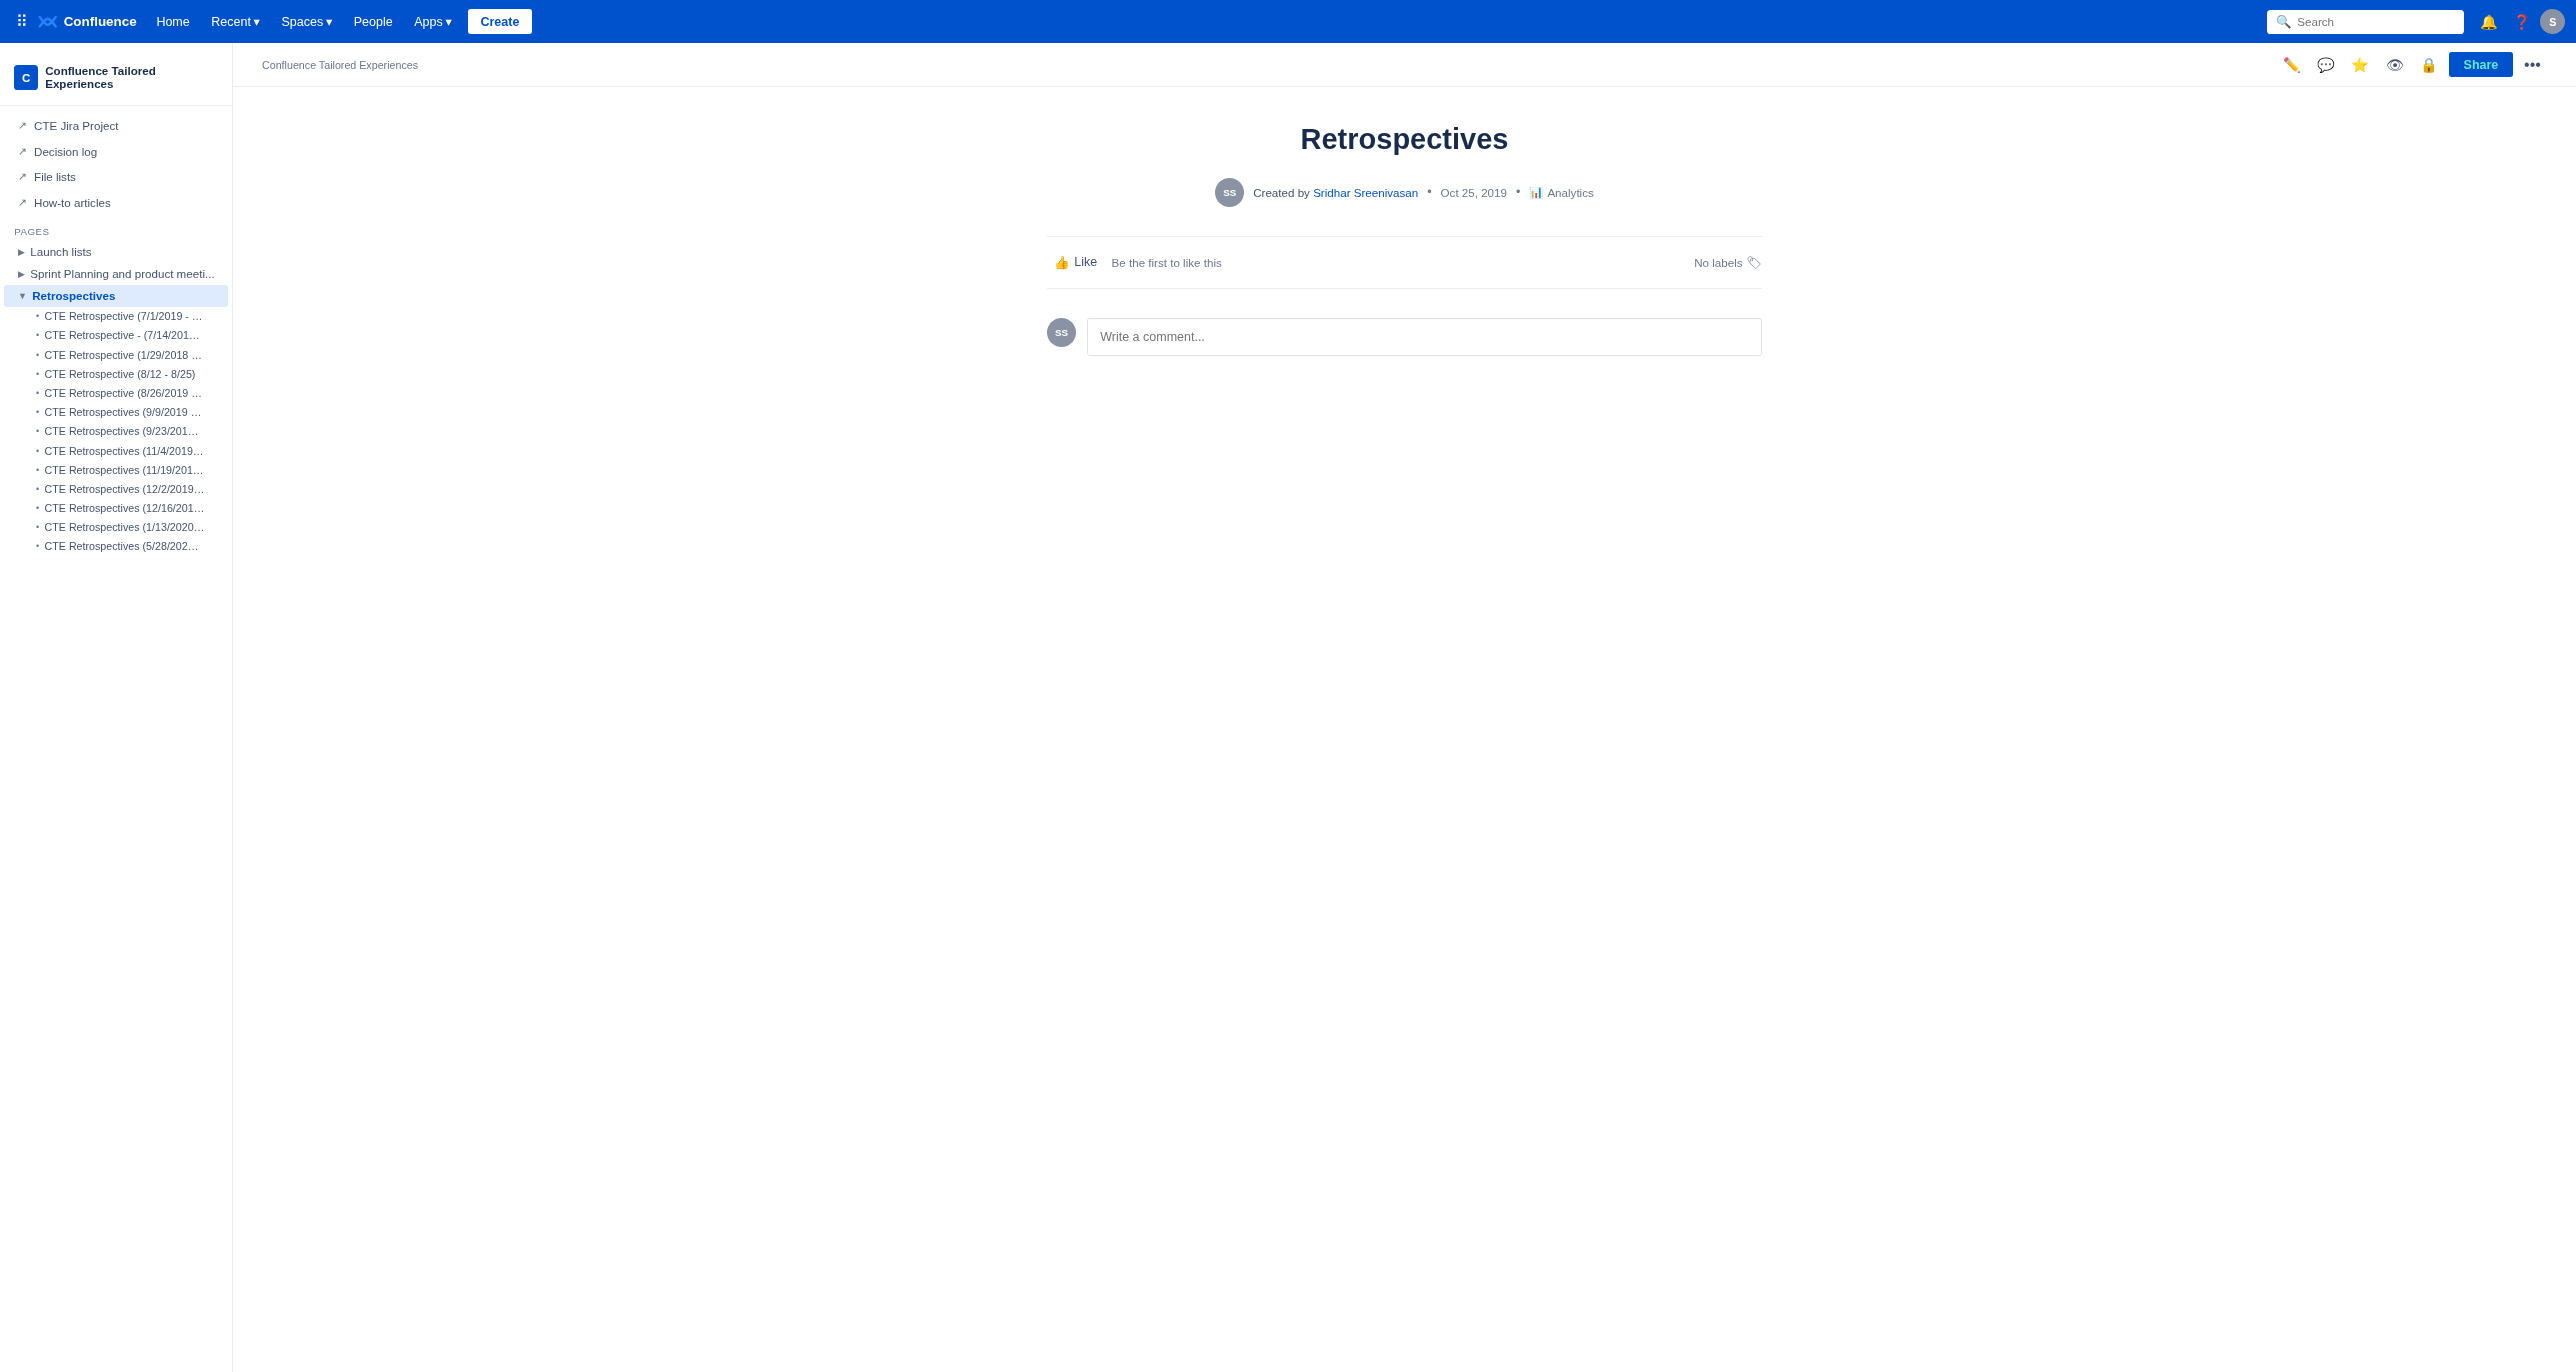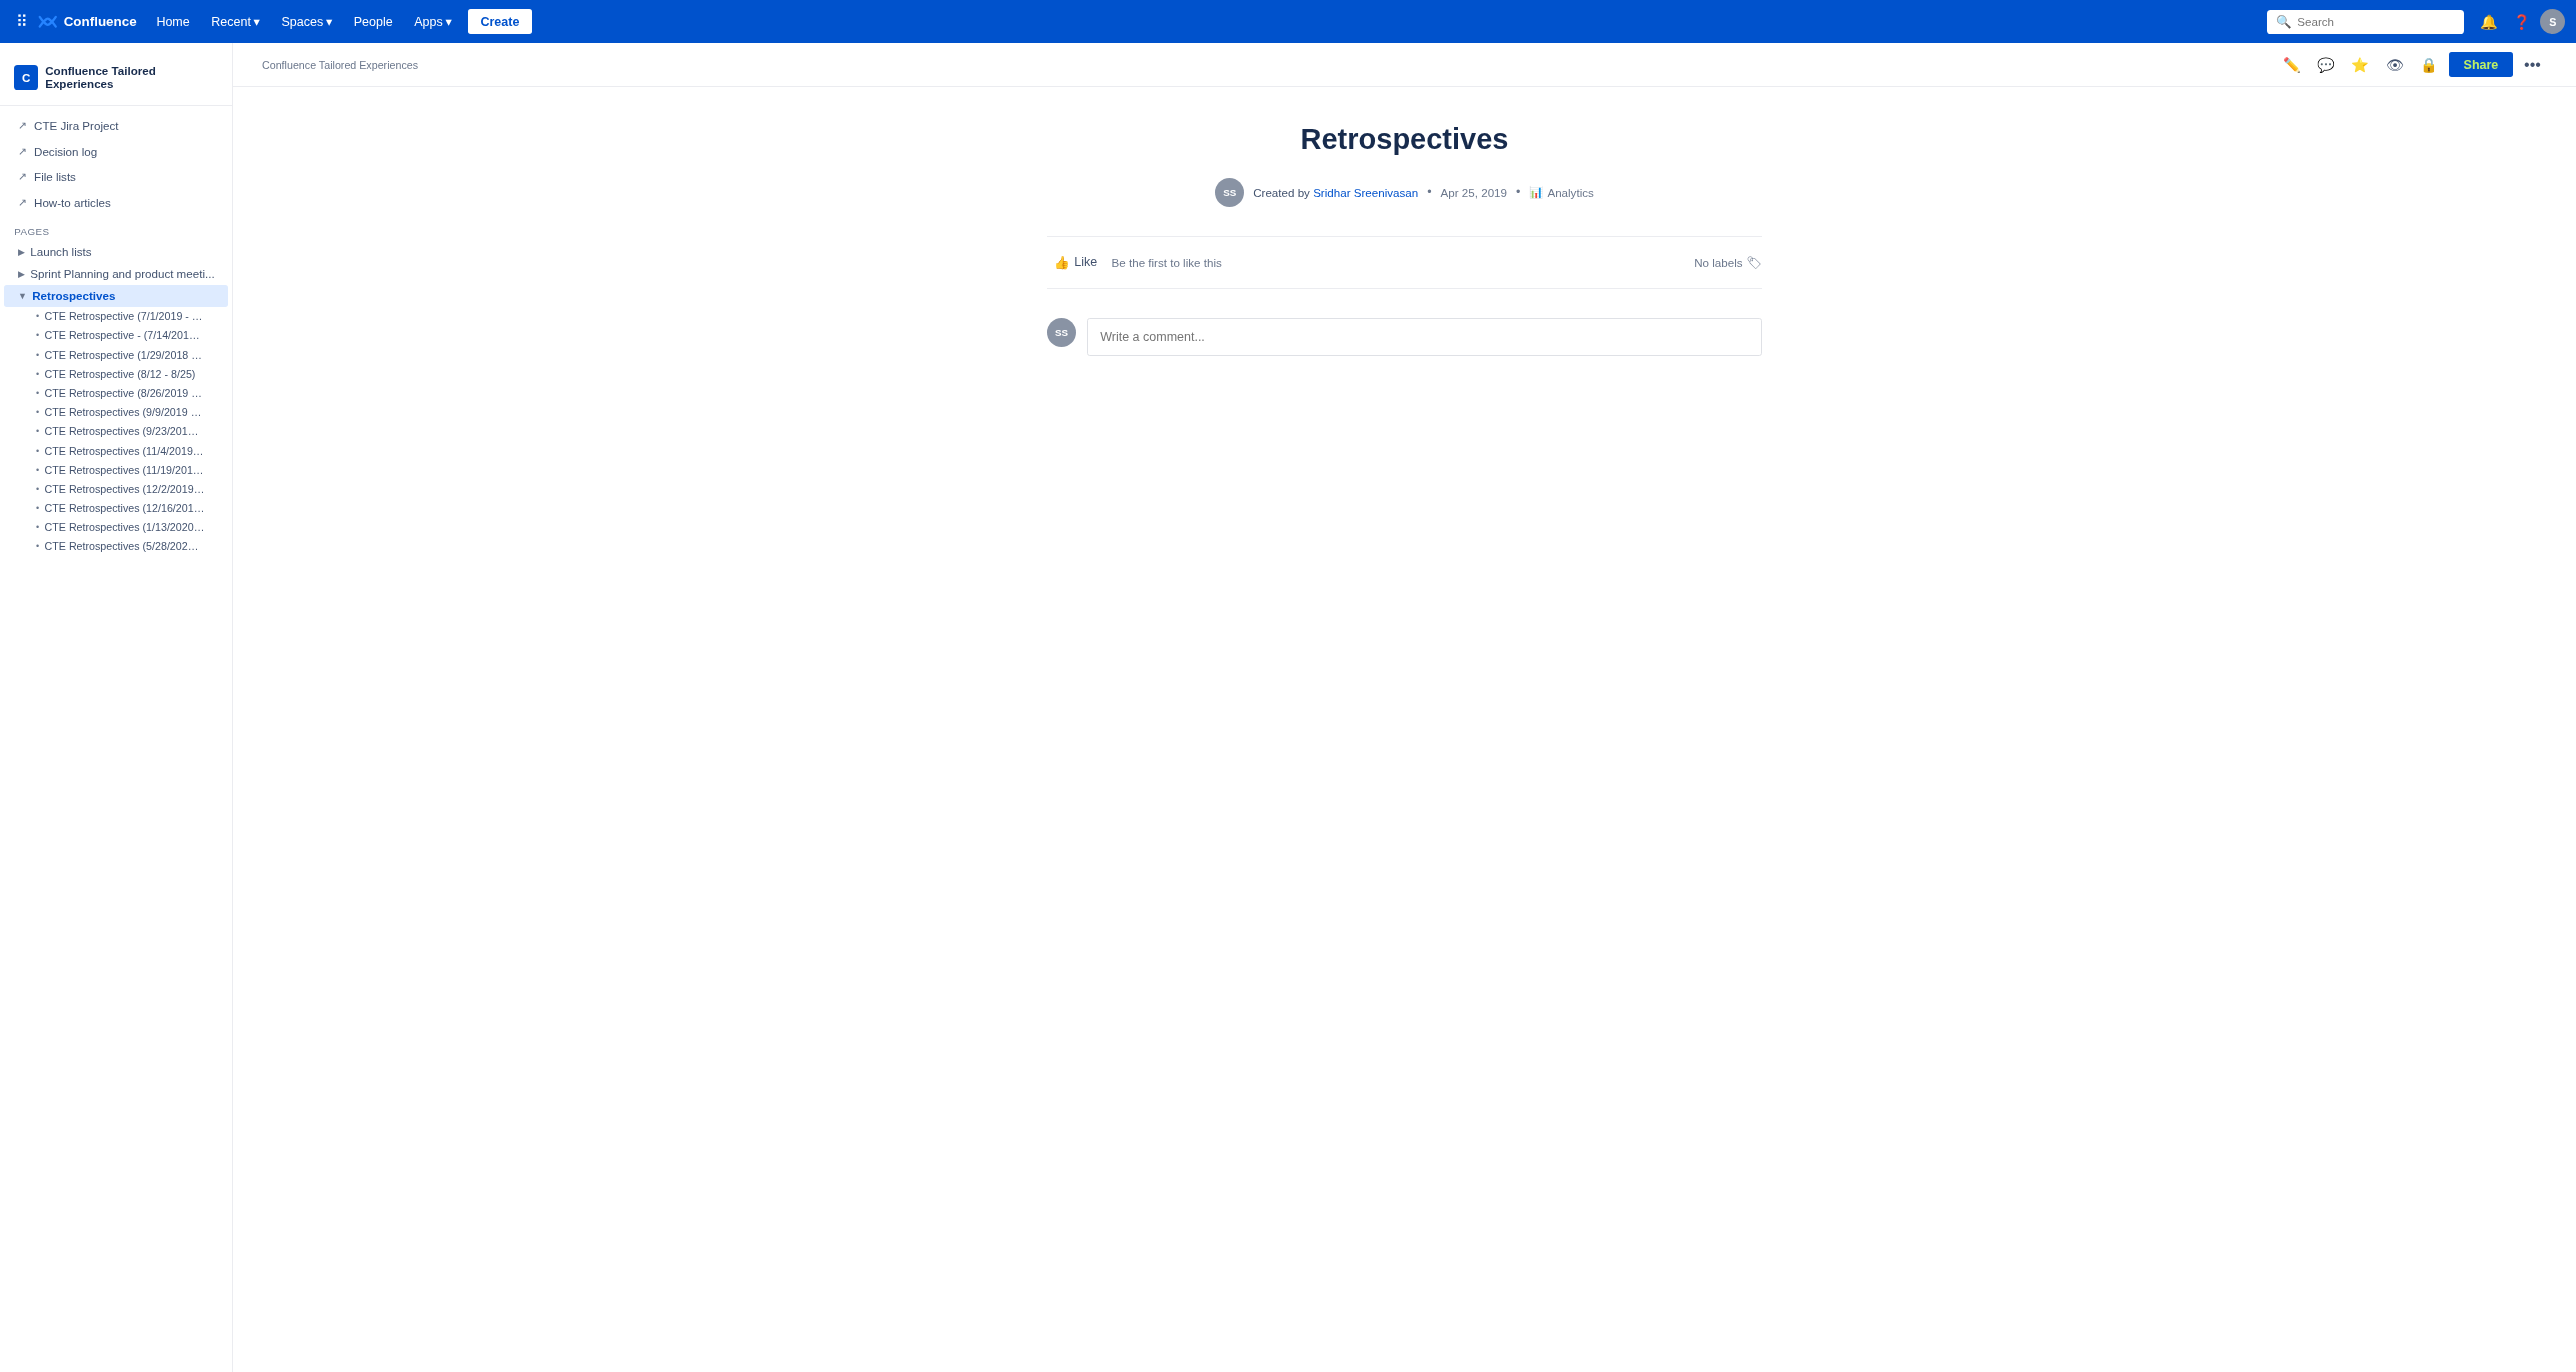--- a/index.html
+++ b/index.html
@@ -82,21 +82,21 @@
       padding: 7.2px 29px; border-bottom: 0.9px solid #EBECF0; display: flex; align-items: center;
       justify-content: space-between;
     }
     .breadcrumb-text { font-size: 10.7px; color: #6B778C; }
     .toolbar-icon-btn {
       background: none; border: none; cursor: pointer; color: #42526E;
       width: 29px; height: 29px; border-radius: 2.7px;
       display: flex; align-items: center; justify-content: center; font-size: 14.3px;
     }
     .toolbar-share-btn {
-      background: #0052CC; color: #bef264; border: none; border-radius: 2.7px;
+      background: #0052CC; color: #5eead4; border: none; border-radius: 2.7px;
       padding: 5.4px 14.3px; font-size: 12.5px; font-weight: 600; cursor: pointer;
     }
     .toolbar-more-btn {
       background: none; border: none; cursor: pointer; color: #42526E; font-size: 16px;
       width: 29px; height: 29px; border-radius: 2.7px;
       display: flex; align-items: center; justify-content: center;
     }
 
     
     #page-content { padding: 36px 72px; max-width: 859px; margin: 0 auto; }
@@ -284,21 +284,21 @@
 
       <div class="page-meta">
         <div class="author-avatar">
           <span style="color:#fff;font-size:9.8px;font-weight:600;">SS</span>
         </div>
         <div class="page-meta-text">
           <span>Created by</span>
           <span class="author-name">Sridhar Sreenivasan</span>
         </div>
         <span style="color:#6B778C;">•</span>
-        <span class="meta-date" style="color:#6B778C;font-size:11.6px;">Apr 25, 2019</span>
+        <span class="meta-date" style="color:#6B778C;font-size:11.6px;">Oct 25, 2019</span>
         <span style="color:#6B778C;">•</span>
         <a class="analytics-link">
           <span>📊</span>
           <span>Analytics</span>
         </a>
       </div>
 
       <div class="like-bar">
         <div class="like-left">
           <button class="like-btn">

